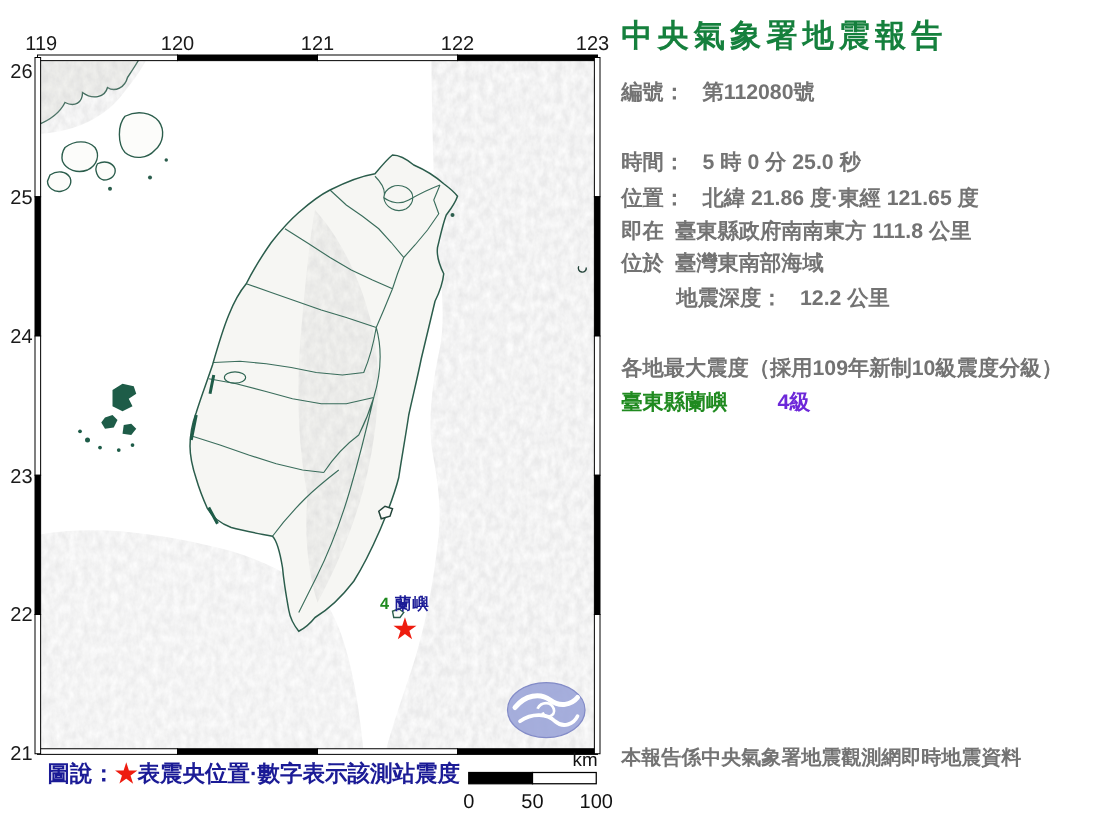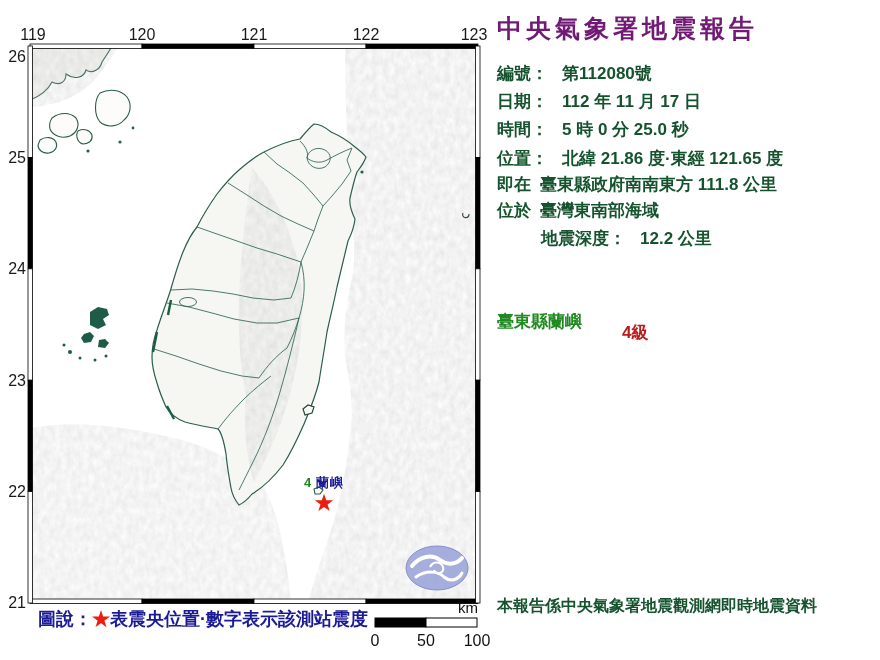--- a/index.html
+++ b/index.html
@@ -1,29 +1,29 @@
 <!DOCTYPE html>
 <html><head>
 <meta charset="utf-8">
 <style>
   html,body{margin:0;padding:0;background:#ffffff;}
   .page{position:relative;width:880px;height:660px;background:#ffffff;overflow:hidden;
         font-family:"Liberation Sans",sans-serif;}
   
   .panel{position:absolute;left:497px;top:12px;width:380px;height:648px;}
-  .title{position:absolute;left:0;top:0;font-size:25px;font-weight:700;color:#701a75;
+  .title{position:absolute;left:0;top:0;font-size:25px;font-weight:700;color:#15803d;
          letter-spacing:4px;white-space:nowrap;}
-  .line{position:absolute;left:0;font-size:17px;font-weight:600;color:#14532d;white-space:nowrap;}
+  .line{position:absolute;left:0;font-size:17px;font-weight:600;color:#737373;white-space:nowrap;}
   .line .value{margin-left:14px;}
   .line .value-nc{margin-left:9px;}
   .l-f0{top:50px;} .l-f1{top:78px;} .l-f2{top:106px;} .l-f3{top:135px;}
   .l-f4{top:161px;} .l-f5{top:187px;text-align:right;} .l-f6{top:215px;margin-left:44px;} .l-f7{top:243px;}
   .l-hdr{top:271px;}
   .l-int{top:298px;color:#1f8a1f;}
-  .l-int .level{position:absolute;left:125px;top:11px;color:#b91c1c;}
+  .l-int .level{position:absolute;left:125px;top:0;color:#6d28d9;}
   .foot1{top:584px;font-size:16px;}
   .foot2{top:604px;font-size:16px;}
   
   .map-svg{position:absolute;left:0;top:0;width:495px;height:660px;}
   .tick{font-size:16px;fill:#1a1a1a;font-weight:500;}
   .legend-text{font-size:18px;font-weight:700;fill:#1b1b96;}
   .legend-star{fill:#ee1c0f;}
   .scale-num{font-size:16px;fill:#111;}
   .scale-km{font-size:15px;fill:#111;}
   .epi-place{font-size:13px;font-weight:700;fill:#1b1b96;letter-spacing:1px;}
@@ -185,39 +185,37 @@
       <text class="scale-num" x="477" y="646" text-anchor="middle">100</text>
     </g>
   </svg>
 
   <div class="panel">
     <div class="title">中央氣象署地震報告</div>
 
     <div class="line l-f0">
       <span>編號：</span><span class="value">第112080號</span>
     </div>
-    <div class="line l-f1">
-      <span>日期：</span><span class="value">112 年 11 月 17 日</span>
-    </div>
     <div class="line l-f2">
       <span>時間：</span><span class="value">5 時 0 分 25.0 秒</span>
     </div>
     <div class="line l-f3">
       <span>位置：</span><span class="value">北緯 21.86 度·東經 121.65 度</span>
     </div>
     <div class="line l-f4">
       <span>即在</span><span class="value-nc">臺東縣政府南南東方 111.8 公里</span>
     </div>
     <div class="line l-f5">
       <span>位於</span><span class="value-nc">臺灣東南部海域</span>
     </div>
     <div class="line l-f6">
       <span>地震深度：</span><span class="value">12.2 公里</span>
     </div>
 
+    <div class="line l-hdr">各地最大震度（採用109年新制10級震度分級）</div>
 
     <div class="line l-int">
       <span>臺東縣蘭嶼</span>
       <span class="level">4級</span>
     </div>
 
     <div class="line foot1">本報告係中央氣象署地震觀測網即時地震資料</div>
   </div>
 </div>
 

